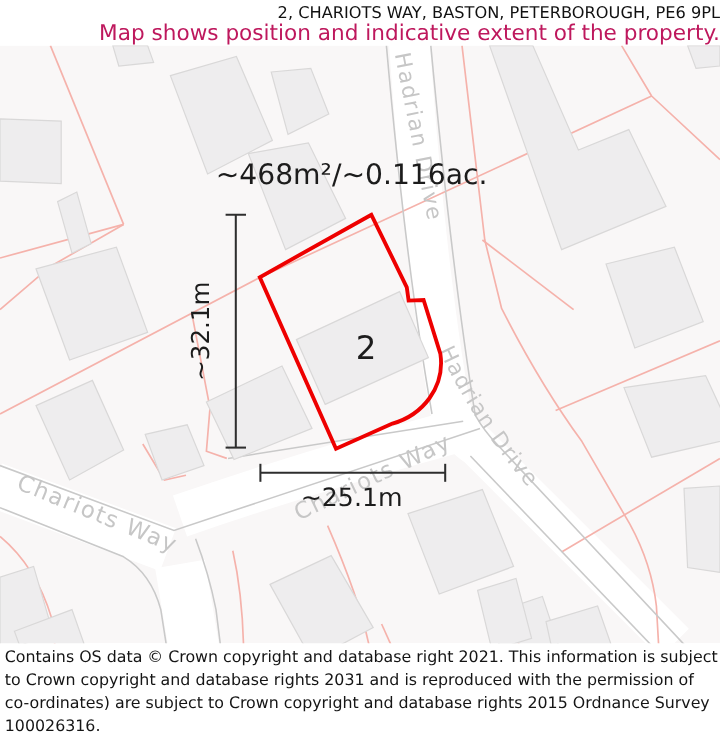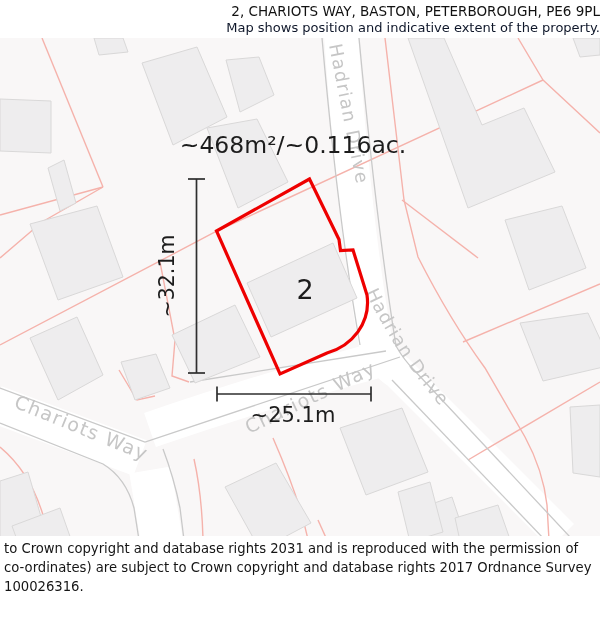--- a/index.html
+++ b/index.html
@@ -1,19 +1,19 @@
 <!DOCTYPE html>
 <html><head>
 <meta charset="utf-8">
 <style>
   html,body{margin:0;padding:0;background:#ffffff;}
   body{width:600px;height:625px;overflow:hidden;font-family:"DejaVu Sans","Liberation Sans",sans-serif;}
   .header{height:38px;text-align:right;padding-top:3px;box-sizing:border-box;}
   .header .title{font-size:13.5px;color:#111;line-height:17px;}
-  .header .subtitle{font-size:13px;color:#0f172a;line-height:16px;}
+  .header .subtitle{font-size:18px;color:#be185d;line-height:16px;}
   .map-wrap{width:600px;height:498px;position:relative;}
   svg{display:block;}
   .footer{padding:3px 4px 0 4px;}
   .footer div{font-size:13.2px;line-height:19px;color:#151515;white-space:nowrap;}
   text{font-family:"DejaVu Sans","Liberation Sans",sans-serif;}
   .street{fill:#c6c6c6;}
   .anno{fill:#1c1c1c;}
 </style>
 </head>
 <body>
@@ -128,16 +128,17 @@
     <path d="M217,394 L371,394"></path>
     <path d="M217,386.5 L217,401.5"></path>
     <path d="M371,386.5 L371,401.5"></path>
   </g>
   <text x="293" y="422" font-size="21" text-anchor="middle" class="anno">~25.1m</text>
 
 </svg>
 </div>
 
 <div class="footer">
+  <div>Contains OS data © Crown copyright and database right 2021. This information is subject</div>
   <div>to Crown copyright and database rights 2031 and is reproduced with the permission of</div>
-  <div>co-ordinates) are subject to Crown copyright and database rights 2017 Ordnance Survey</div>
+  <div>co-ordinates) are subject to Crown copyright and database rights 2015 Ordnance Survey</div>
   <div>100026316.</div>
 </div>
 
 </body></html>

